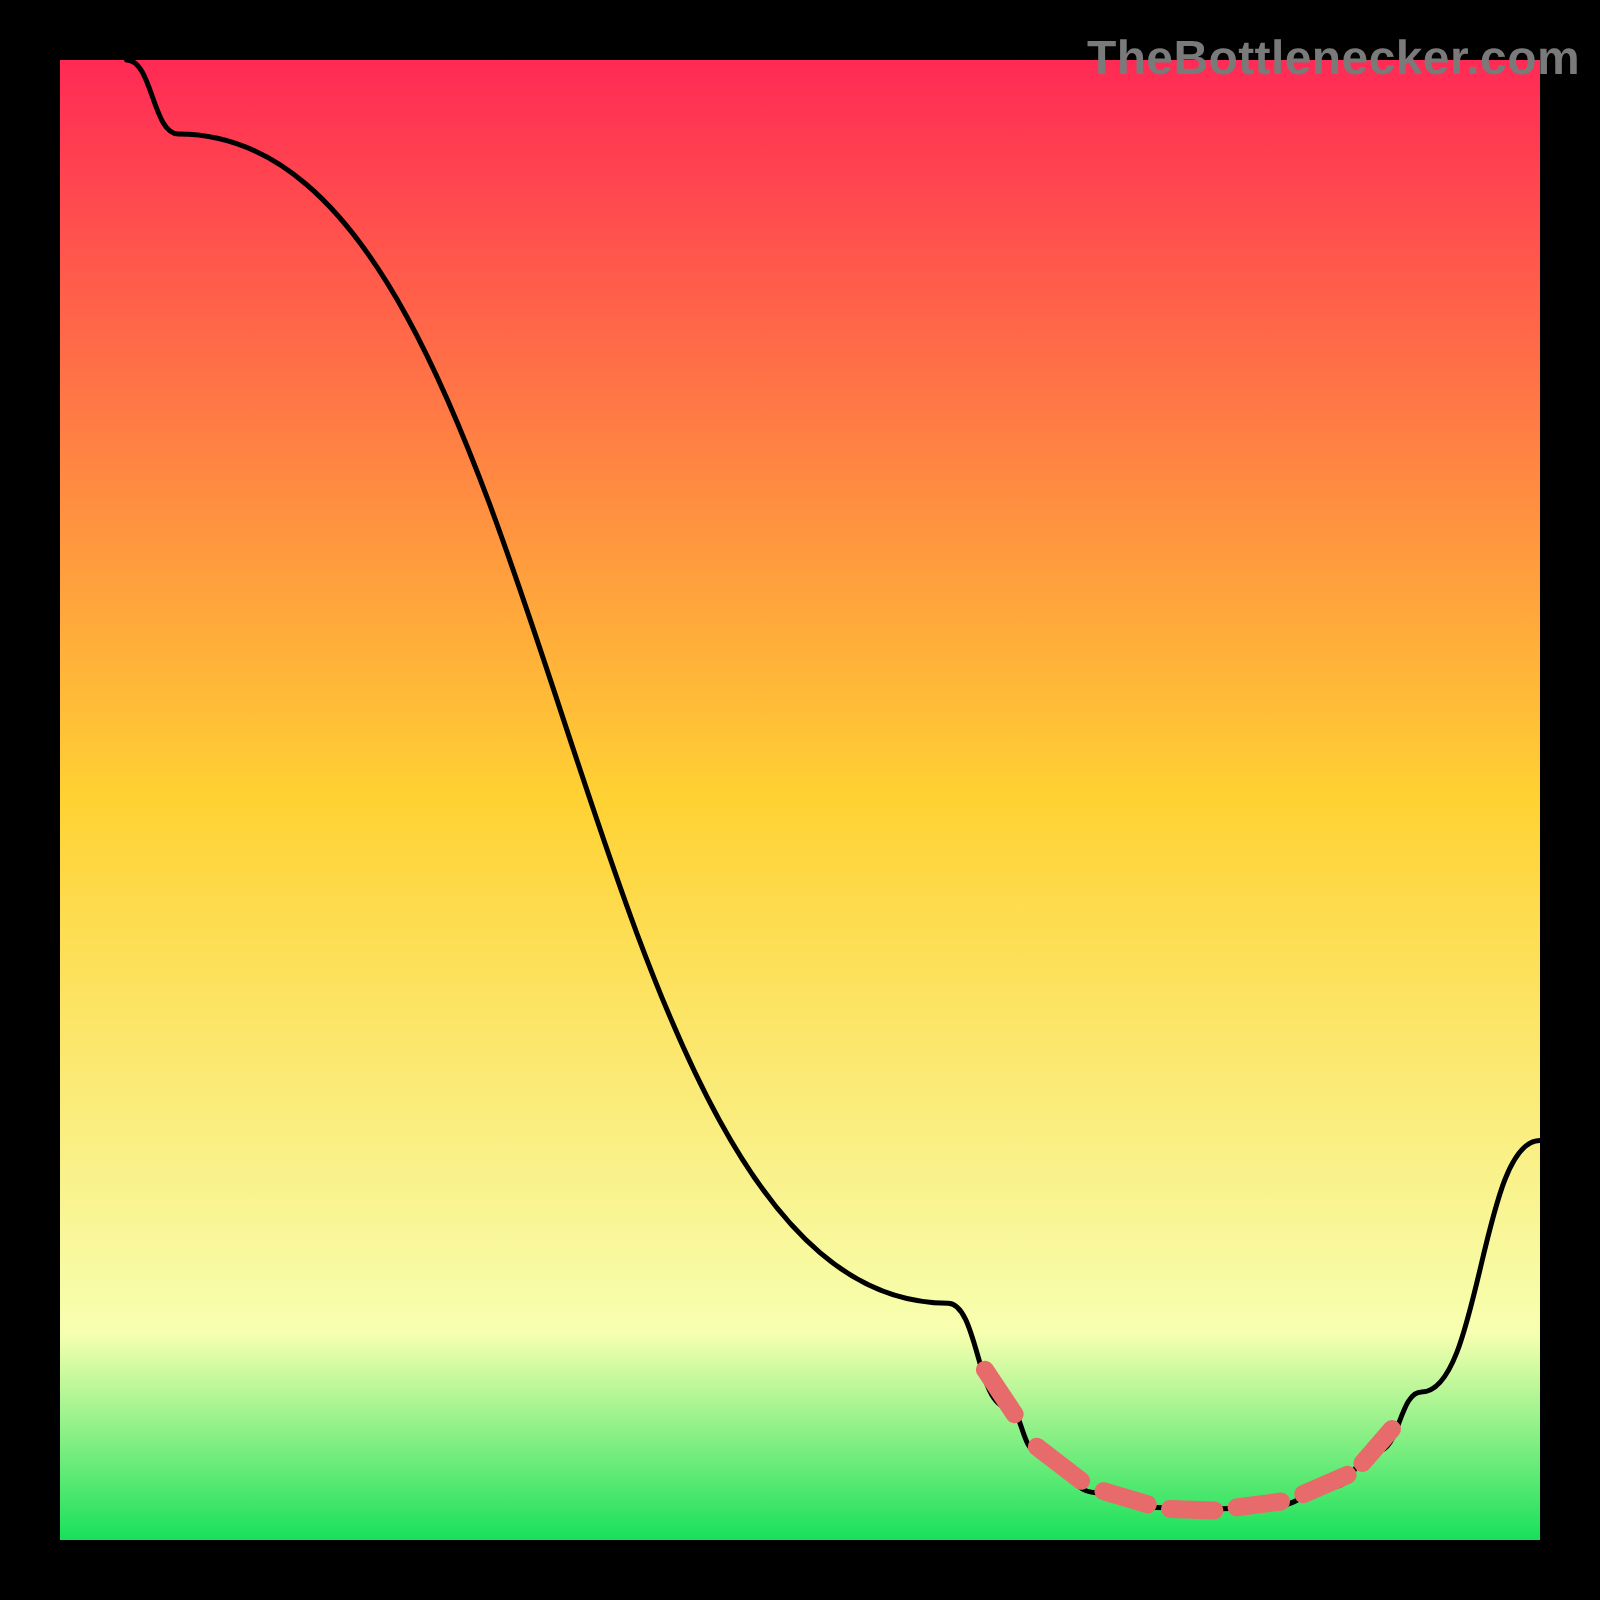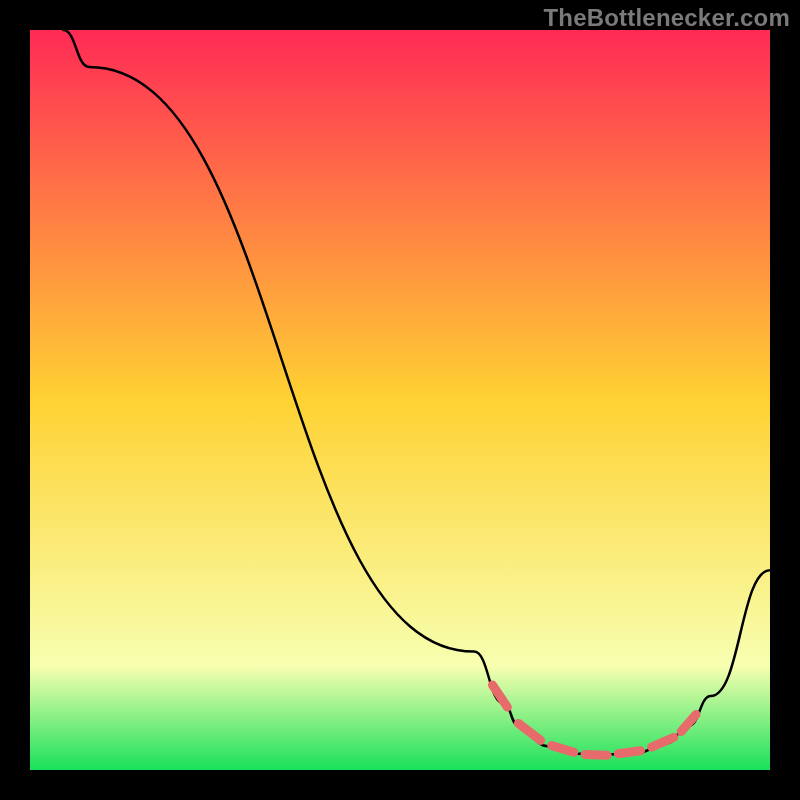--- a/index.html
+++ b/index.html
@@ -12,21 +12,21 @@
     overflow: hidden;
   }
   .frame {
     position: relative;
     width: 800px;
     height: 800px;
     background: #000;
   }
   .watermark {
     position: absolute;
-    top: 4px;
+    top: 16px;
     right: 10px;
     font-size: 24px;
     font-weight: 600;
     color: #7a7a7a;
     letter-spacing: 0.2px;
     z-index: 5;
   }
   .plot {
     position: absolute;
     left: 30px;

